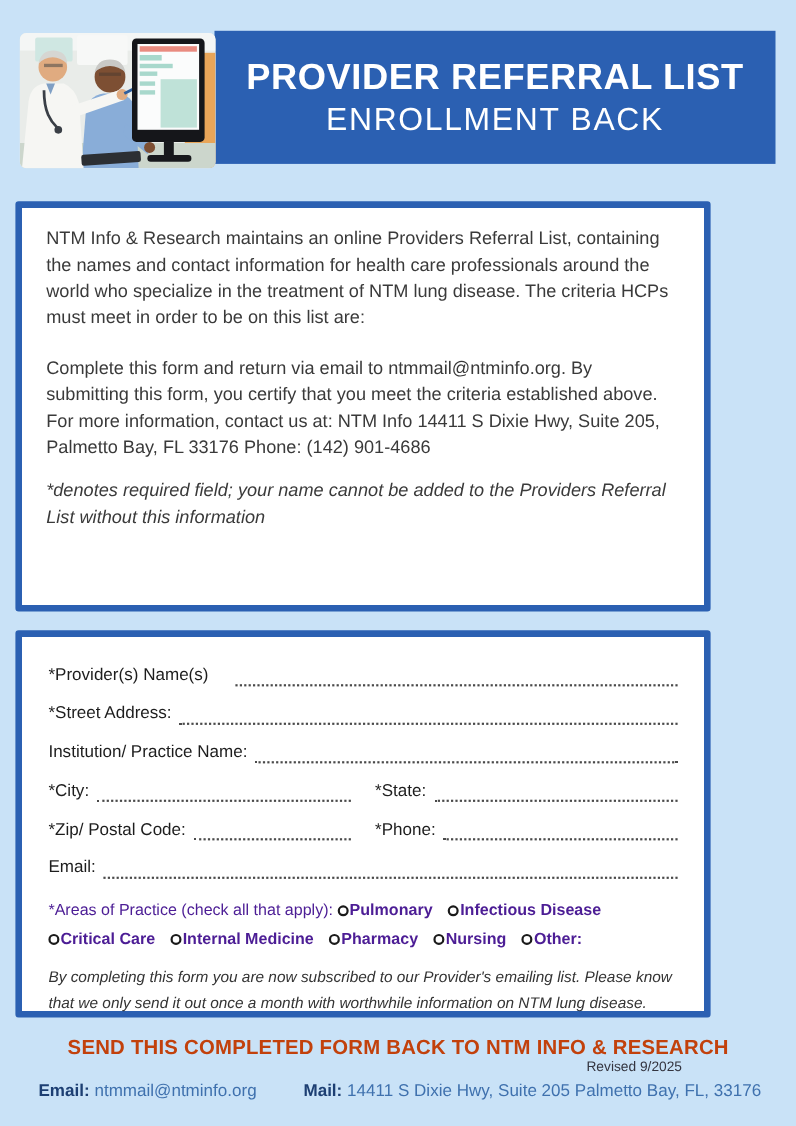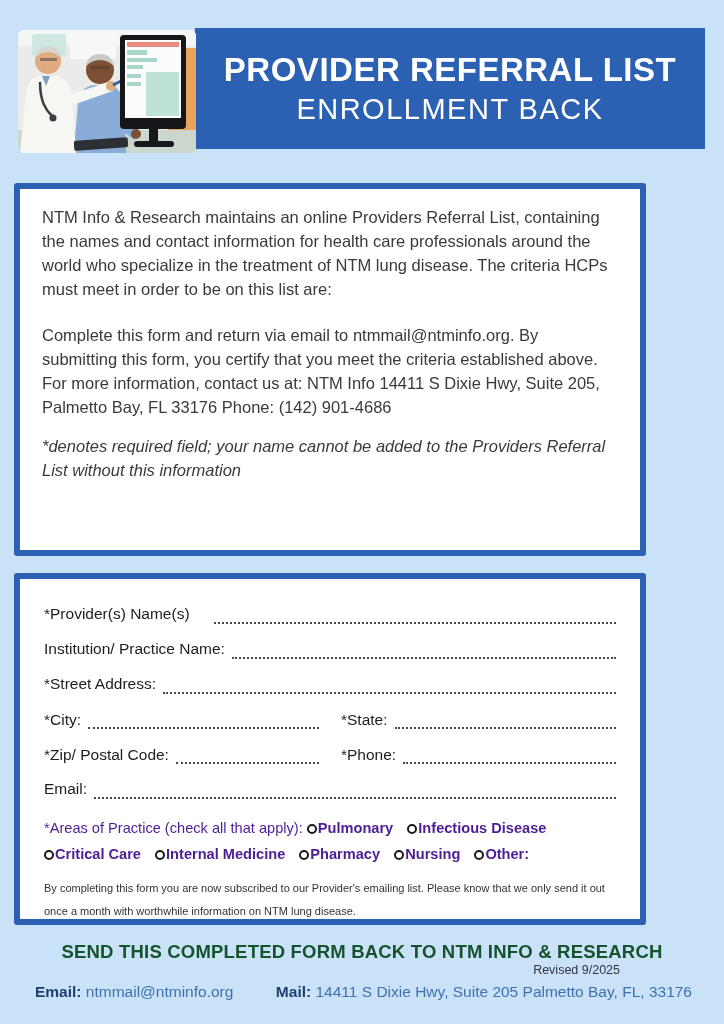--- a/index.html
+++ b/index.html
@@ -44,25 +44,25 @@
   .blank{flex:1; border-bottom:2px dotted #4a4a4a; margin-left:7px; height:19px;}
   .blank.widegap{margin-left:24px;}
   .half{flex:1; display:flex; align-items:flex-end;}
   .half.left{margin-right:22px;}
   .areas{margin-top:16px; font-size:14.6px; line-height:26px; color:#4c1d95;}
   .areas .opt{font-weight:bold; white-space:nowrap; margin-right:10px;}
   .radio{
     display:inline-block; width:10px; height:10px; border:2px solid #1a1a1a;
     border-radius:50%; vertical-align:-1px; margin-right:1px; box-sizing:border-box;
   }
-  .subnote{margin-top:10px; font-size:11px; line-height:23px; color:#333;}
+  .subnote{margin-top:10px; font-size:14px; line-height:23px; color:#333;font-style:italic;}
   
   .foot-head{
     position:absolute; top:941px; left:0; width:724px; text-align:center;
-    color:#14532d; font-weight:bold; font-size:18.5px; letter-spacing:.2px;
+    color:#c2410c; font-weight:bold; font-size:18.5px; letter-spacing:.2px;
   }
   .revised{
     position:absolute; top:963px; right:104px; font-size:12.5px; color:#33343f;
   }
   .contact{
     position:absolute; top:983px; left:35px; right:32px;
     display:flex; justify-content:space-between; font-size:15.5px;text-align:center;
   }
   .contact .lab{font-weight:bold; color:#1d3f73;}
   .contact .val{color:#3f71ae;}
@@ -131,26 +131,26 @@
   </div>
 
   <div class="box box2">
 
     <div class="frow">
       <span class="lbl">*Provider(s) Name(s)</span>
       <span class="blank widegap"></span>
     </div>
 
     <div class="frow">
+      <span class="lbl">*Street Address:</span>
+      <span class="blank"></span>
+    </div>
+
+    <div class="frow">
       <span class="lbl">Institution/ Practice Name:</span>
-      <span class="blank"></span>
-    </div>
-
-    <div class="frow">
-      <span class="lbl">*Street Address:</span>
       <span class="blank"></span>
     </div>
 
     <div class="frow">
       <span class="half left">
         <span class="lbl">*City:</span>
         <span class="blank"></span>
       </span>
       <span class="half">
         <span class="lbl">*State:</span>

